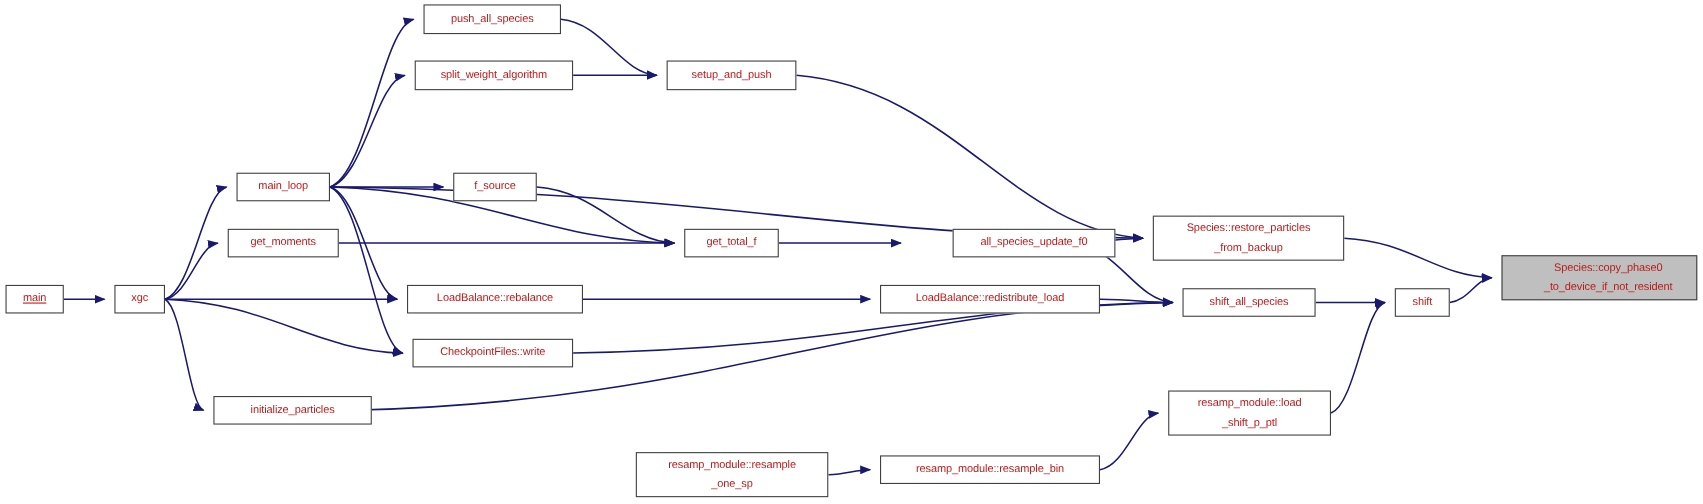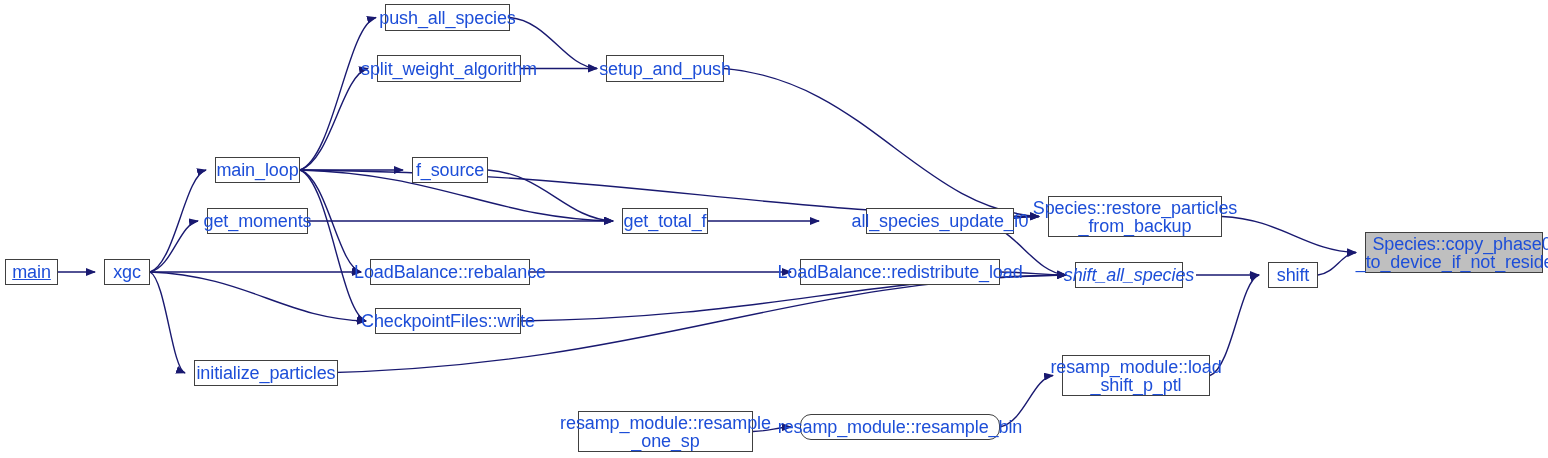--- a/index.html
+++ b/index.html
@@ -21,26 +21,26 @@
     top: 0;
     width: 1548px;
     height: 458px;
     pointer-events: none;
   }
   .node {
     position: absolute;
     box-sizing: border-box;
     border: 1px solid #404040;
     background: #ffffff;
-    color: #1d4ed8;
+    color: #b91c1c;
     display: flex;
     align-items: center;
     justify-content: center;
     text-align: center;
-    font-size: 18px;
+    font-size: 10px;
     line-height: 18px;
     white-space: pre-line;
     letter-spacing: -0.1px;
     z-index: 2;
   }
   .node.highlight {
     background: #bfbfbf;
     padding-left: 16px;
   }
 </style>
@@ -98,23 +98,23 @@
       <div class="node" style="left: 412px; top: 157px; width: 76px; height: 26px;">f_source</div>
       <div class="node" style="left: 207px; top: 208px; width: 101px; height: 26px;">get_moments</div>
       <div class="node" style="left: 622px; top: 208px; width: 86px; height: 26px;">get_total_f</div>
       <div class="node" style="left: 828px; top: 208px; width: 148px; height: 26px; margin-left: 38px;">all_species_update_f0</div>
       <div class="node" style="left: 370px; top: 259px; width: 160px; height: 26px;">LoadBalance::rebalance</div>
       <div class="node" style="left: 800px; top: 259px; width: 200px; height: 26px;">LoadBalance::redistribute_load</div>
       <div class="node" style="left: 375px; top: 308px; width: 146px; height: 26px;">CheckpointFiles::write</div>
       <div class="node" style="left: 194px; top: 360px; width: 144px; height: 26px;">initialize_particles</div>
       <div class="node" style="left: 1048px; top: 196px; width: 174px; height: 41px;">Species::restore_particles
 _from_backup</div>
-      <div class="node" style="left: 1075px; top: 262px; width: 108px; height: 26px; font-style: italic;">shift_all_species</div>
+      <div class="node" style="left: 1075px; top: 262px; width: 121px; height: 26px;">shift_all_species</div>
       <div class="node" style="left: 1268px; top: 262px; width: 50px; height: 26px;">shift</div>
       <div class="node highlight" style="left: 1365px; top: 232px; width: 178px; height: 41px;">Species::copy_phase0
 _to_device_if_not_resident</div>
       <div class="node" style="left: 1062px; top: 355px; width: 148px; height: 41px;">resamp_module::load
 _shift_p_ptl</div>
       <div class="node" style="left: 578px; top: 411px; width: 175px; height: 41px;">resamp_module::resample
 _one_sp</div>
-      <div class="node" style="left: 800px; top: 414px; width: 200px; height: 26px; border-radius: 11px;">resamp_module::resample_bin</div>
+      <div class="node" style="left: 800px; top: 414px; width: 200px; height: 26px;">resamp_module::resample_bin</div>
     </div>
 </div>
 
 </body></html>

